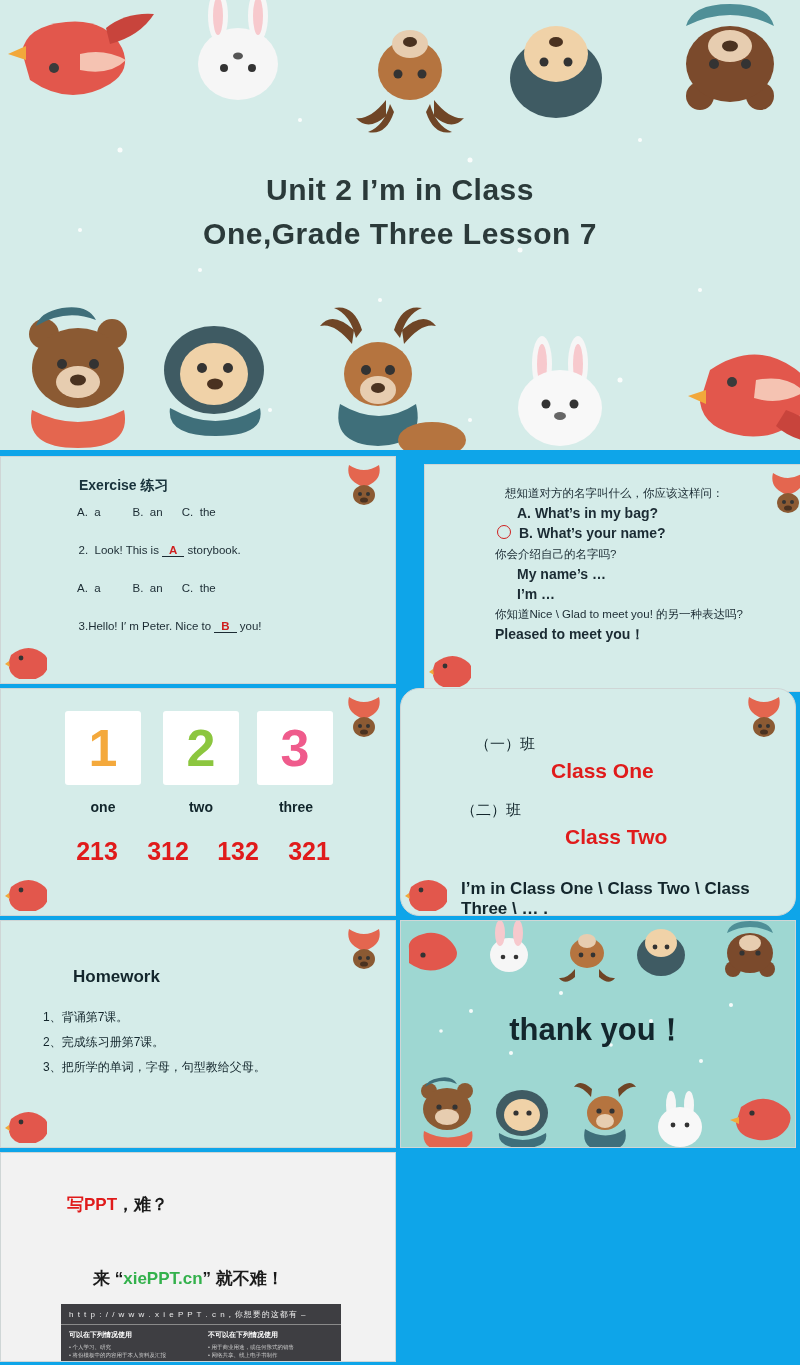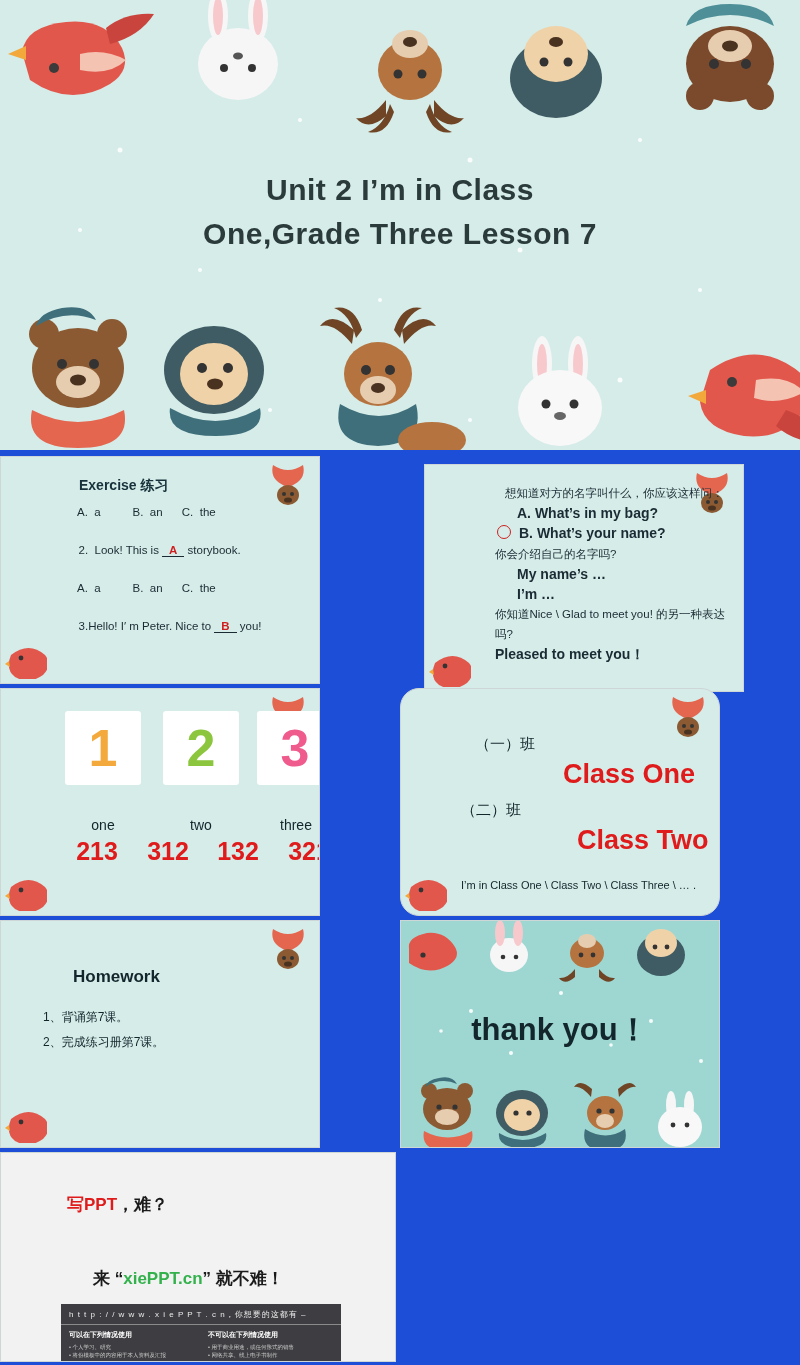--- a/index.html
+++ b/index.html
@@ -6,21 +6,21 @@
   html, body {
     margin: 0; padding: 0;
     width: 800px;
     background: #ffffff;
     font-family: "Liberation Sans", sans-serif;
   }
   .page {
     width: 800px;
     height: 1365px;
     position: relative;
-    background: #1d4ed8;
+    background: #0ea5e9;
     overflow: hidden;
   }
   
   .slide {
     position: absolute;
     background: #d5ece9;
     overflow: hidden;
     border: 1px solid #cfd6d6;
   }
   .hero {
@@ -30,21 +30,21 @@
   .hero-title {
     position: absolute;
     left: 0; right: 0; top: 168px;
     text-align: center;
     color: #2b3a3a;
     font-weight: bold;
     font-size: 30px;
     line-height: 44px;
     letter-spacing: 0.5px;
   }
-  .grid-slide { width: 320px; height: 228px; }
+  .grid-slide { width: 396px; height: 228px; }
   .s1 { left: 0;   top: 456px; }
   .s2 { left: 424px; top: 456px; margin-top: 8px; }
   .s3 { left: 0;   top: 688px; }
   .s4 { left: 400px; top: 688px; border-radius: 19px; }
   .s5 { left: 0;   top: 920px; }
   .s6 { left: 400px; top: 920px; }
   .s7 { left: 0;   top: 1152px; width: 396px; height: 210px; background: #f2f2f2; }
 
   
   .fox-badge { position: absolute; right: 14px; top: 6px; }
@@ -77,34 +77,34 @@
   .s2-row { position: relative; padding-left: 24px; }
 
   
   .numcard {
     position: absolute; width: 76px; height: 74px; top: 22px;
     background: #ffffff; border-radius: 3px;
     display: flex; align-items: center; justify-content: center;
   }
   .numglyph { font-size: 52px; font-weight: bold; line-height: 1; }
   .numword {
-    position: absolute; top: 128px; width: 110px; text-align: center;
-    font-size: 14px; font-weight: normal; color: #11252b;
+    position: absolute; top: 110px; width: 110px; text-align: center;
+    font-size: 14px; font-weight: bold; color: #11252b;
   }
   .bignum {
     position: absolute; top: 148px; width: 110px; text-align: center;
     font-size: 25px; font-weight: bold; color: #e01b1b;
   }
 
   
   .cn-line { position: absolute; font-size: 15px; color: #13262c; }
-  .en-line { position: absolute; font-size: 27px; font-weight: bold; color: #e01b1b; margin-left: 12px; }
+  .en-line { position: absolute; font-size: 21px; font-weight: bold; color: #e01b1b; }
   .s4-foot {
     position: absolute; left: 60px; top: 190px;
-    font-size: 11px; font-weight: normal; color: #13262c;
+    font-size: 17px; font-weight: bold; color: #13262c;
   }
 
   
   .hw-title {
     position: absolute; left: 72px; top: 46px;
     font-size: 17px; font-weight: bold; color: #13262c;
   }
   .hw-list {
     position: absolute; left: 42px; top: 84px; right: 12px;
     font-size: 12px; color: #13262c; line-height: 25px;
@@ -392,20 +392,21 @@
     <svg style="position:absolute;left:4px;bottom:4px" width="42" height="40" viewBox="0 0 42 40">
       <path d="M6 16 q18 -14 34 0 q8 10 -2 20 q-14 10 -28 2 q-10 -8 -4 -22z" fill="#e2574c"></path>
       <circle cx="16" cy="19" r="2.4" fill="#333"></circle>
       <path d="M4 22 l-4 3 l5 3z" fill="#f2a83b"></path>
     </svg>
 
     <div class="hw-title">Homework</div>
     <div class="hw-list">
       <div>1、背诵第7课。</div>
       <div>2、完成练习册第7课。</div>
+      <div>3、把所学的单词，字母，句型教给父母。</div>
     </div>
   </div>
 
   <div class="slide grid-slide s6">
     <svg width="396" height="228" viewBox="0 0 396 228" style="position:absolute;left:0;top:0">
       <rect width="396" height="228" fill="#9ed7d2"></rect>
 
       <g transform="translate(4,0) scale(1,-1) translate(0,-56)">
         <path d="M4 14 q20 -14 40 -2 q12 8 6 18 q-10 16 -28 14 q-20 -4 -18 -16z" fill="#e2574c"></path>
         <circle cx="18" cy="22" r="2.6" fill="#333"></circle>

